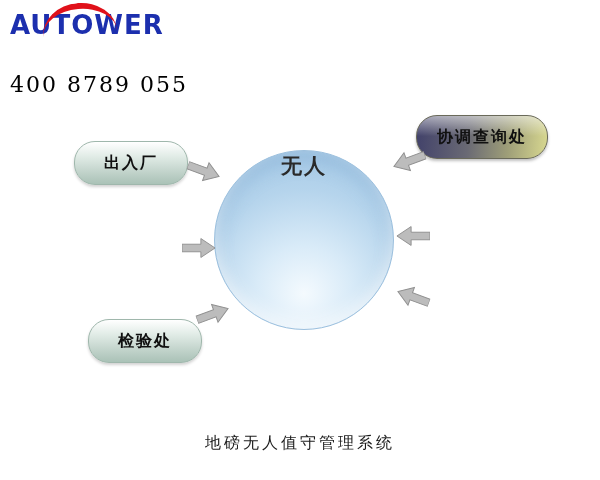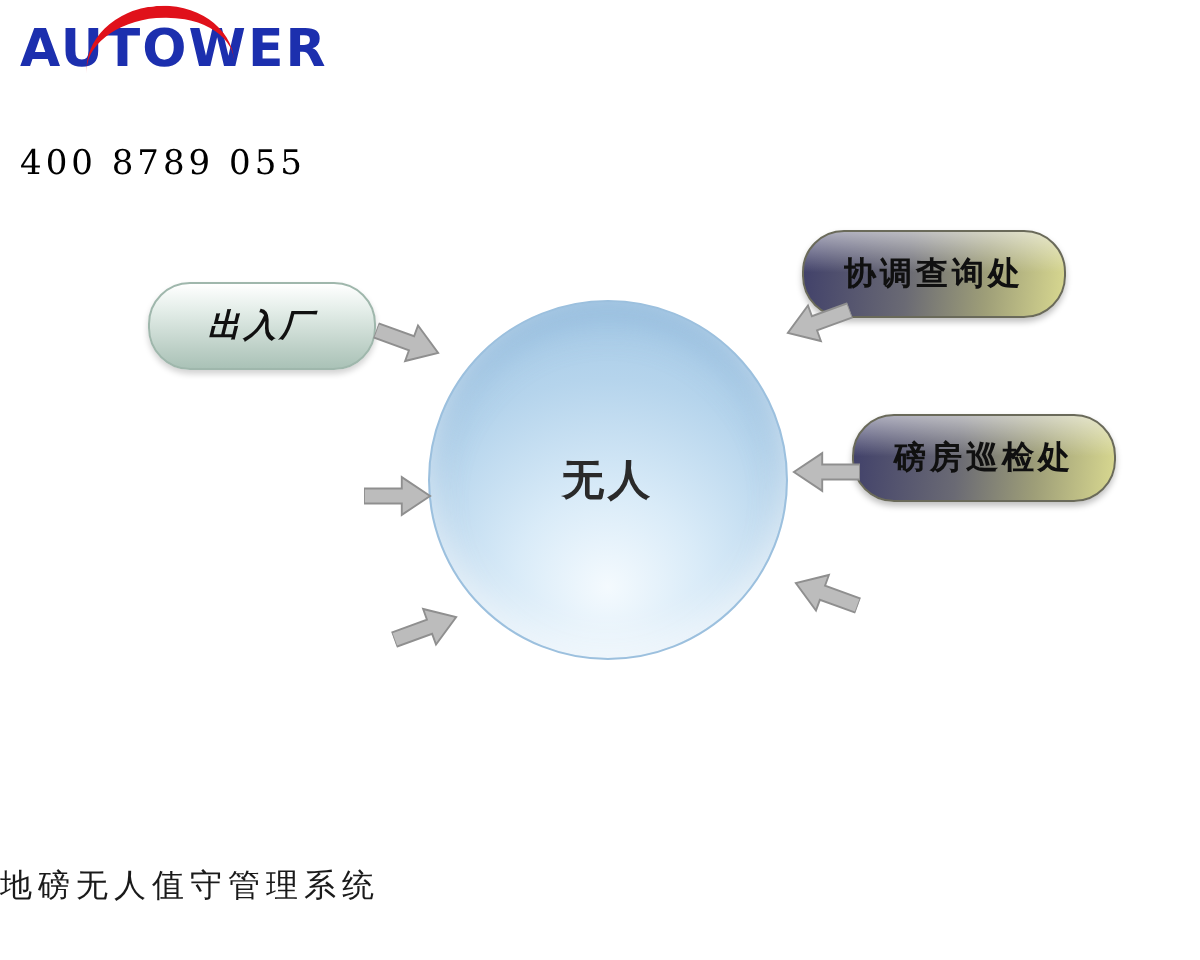--- a/index.html
+++ b/index.html
@@ -19,33 +19,33 @@
     position:absolute; left:32px; top:-7px; width:74px; height:26px;
     border-top:6px solid #e0111a; border-radius:50% / 95% 95% 0 0;
     transform:rotate(-5deg); pointer-events:none;
   }
   .brand-sub {
     color:#1c2fae; font-size:13px; letter-spacing:3px;
     margin:2px 0 0 62px; font-weight:bold;
   }
   .phone {
     position:absolute; left:10px; top:72px; color:#000000;
-    font-family:"DejaVu Serif", serif; font-size:17px; letter-spacing:2px;
+    font-family:"DejaVu Serif", serif; font-size:22px; letter-spacing:2px;
   }
 
   
   .hub {
     position:absolute; left:214px; top:150px; width:178px; height:178px;
     border-radius:50%;
     background: radial-gradient(circle at 50% 80%,
       #f4fafe 0%, #d9ebf8 28%, #b5d4ec 62%, #9dc4e4 100%);
     border:1px solid #9cc0de;
     box-shadow: inset 0 -8px 16px rgba(255,255,255,.65),
                 inset 0 10px 18px rgba(110,155,200,.30);
-    display:flex; flex-direction:row; align-items:center; justify-content:center;
+    display:flex; flex-direction:column; align-items:center; 
   }
   .hub-line {
     font-size:21px; font-weight:bold; color:#2a2a2a; line-height:29px;
     letter-spacing:2px;
   }
 
   
   .pill {
     position:absolute; height:42px; border-radius:21px;
     display:flex; align-items:center; justify-content:center;
@@ -60,40 +60,40 @@
     box-shadow: 0 2px 3px rgba(0,0,0,.18);
   }
   .pill-right {
     width:130px;
     background:
       linear-gradient(180deg, rgba(255,255,255,.55) 0%, rgba(255,255,255,0) 48%),
       linear-gradient(95deg, #41416a 0%, #6a6a74 40%, #9e9e78 70%, #d8d890 100%);
     border:1px solid #6a6a5a;
     box-shadow: 0 2px 3px rgba(0,0,0,.25);
   }
-  .pl1 { left:74px;  top:141px;font-style:italic; }
+  .pl1 { left:74px;  top:141px; }
   .pl2 { left:62px;  top:231px; }
   .pl3 { left:88px;  top:319px; }
-  .pr1 { left:401px; top:115px; }
+  .pr1 { left:416px; top:115px; }
   .pr2 { left:426px; top:207px; }
   .pr3 { left:428px; top:283px; }
 
   
   .arrow { position:absolute; width:34px; height:22px; }
   .arrow svg { display:block; width:100%; height:100%; }
   .a-l1 { left:187px; top:160px; transform:rotate(20deg); }
   .a-l2 { left:182px; top:237px; }
   .a-l3 { left:196px; top:303px; transform:rotate(-20deg); }
   .a-r1 { left:392px; top:150px; transform:rotate(160deg); }
   .a-r2 { left:396px; top:225px; transform:rotate(180deg); }
   .a-r3 { left:396px; top:286px; transform:rotate(200deg); }
 
   
   .footer-title {
-    position:absolute; left:0; right:0; top:433px; text-align:left;
+    position:absolute; left:0; right:0; top:433px; text-align:center;
     font-family:"Liberation Serif", serif; font-size:16px; color:#1a1a1a;
     letter-spacing:3px;
   }
 </style>
 </head>
 <body>
 
 <div class="stage">
 
   <div class="logo">
@@ -102,26 +102,26 @@
   </div>
   <div class="phone">400 8789 055</div>
 
   <div class="hub">
     <div class="hub-line">无人</div>
   </div>
 
   <div class="pill pill-left pl1">
     <span>出入厂</span>
   </div>
+  <div class="pill pill-left pl3">
+    <span>检验处</span>
+  </div>
 
   <div class="pill pill-right pr1">
     <span>协调查询处</span>
-  </div>
-  <div class="pill pill-right pr2">
-    <span>磅房巡检处</span>
   </div>
 
   <div class="arrow a-l1">
     <svg viewBox="0 0 36 22">
         <polygon points="0,7 20,7 20,1 35,11 20,21 20,15 0,15" fill="#bcbcbc" stroke="#8f8f8f" stroke-width="1"></polygon>
       </svg>
   </div>
   <div class="arrow a-l2">
     <svg viewBox="0 0 36 22">
         <polygon points="0,7 20,7 20,1 35,11 20,21 20,15 0,15" fill="#bcbcbc" stroke="#8f8f8f" stroke-width="1"></polygon>

